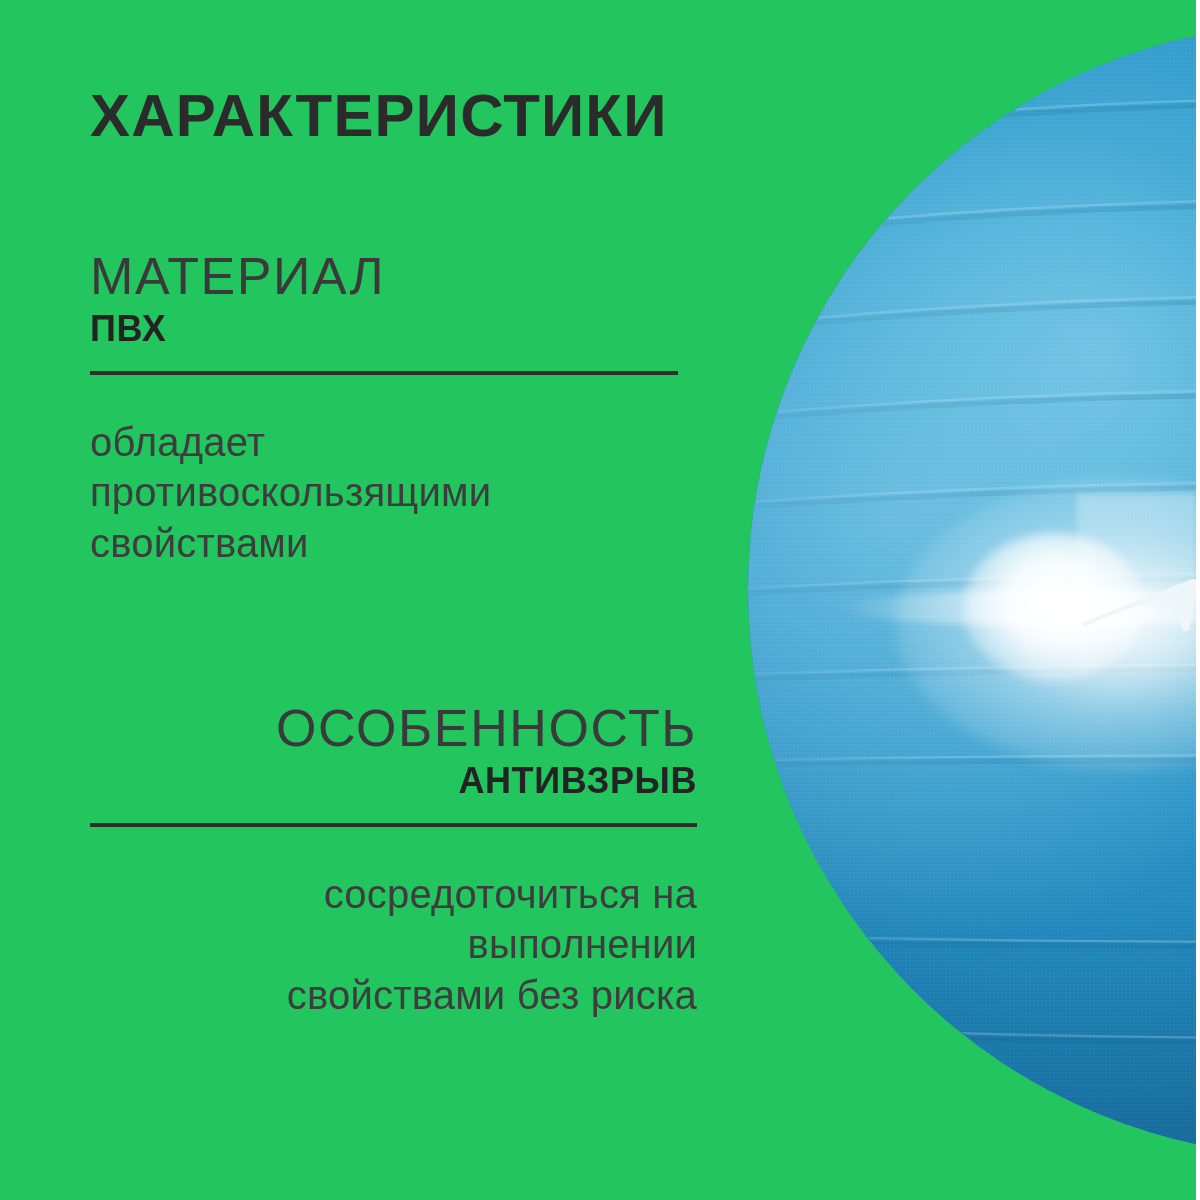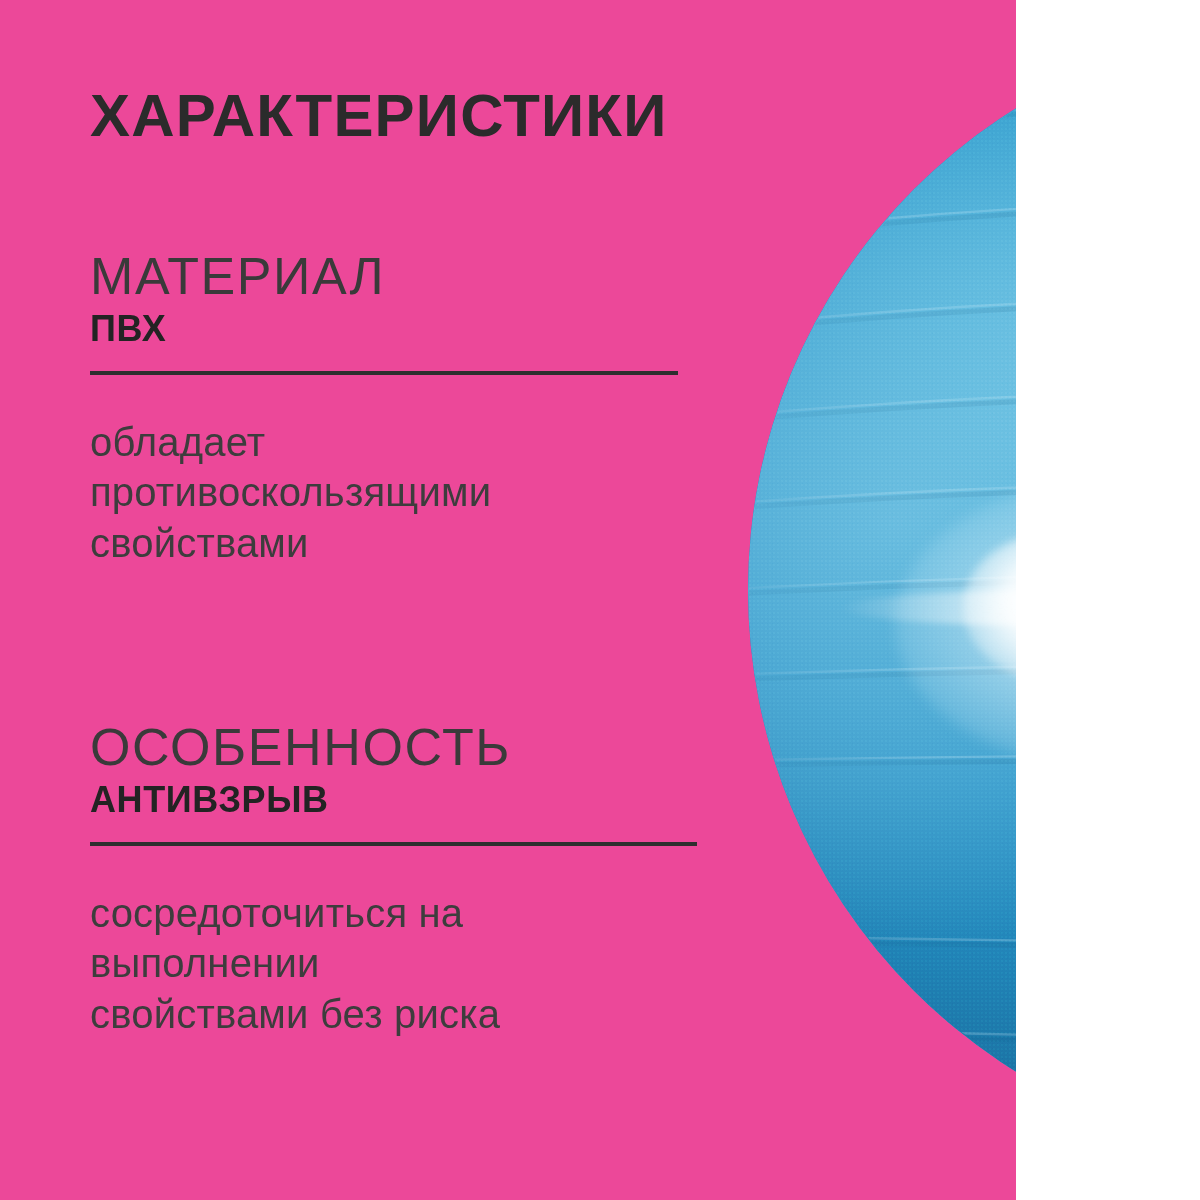--- a/index.html
+++ b/index.html
@@ -3,23 +3,23 @@
 <meta charset="utf-8">
 <title>Характеристики</title>
 <style>
   html, body {
     margin: 0;
     padding: 0;
     background: #ffffff;
   }
   #page {
     position: relative;
-    width: 1016px;
+    width: 1196px;
     height: 1200px;
-    background: #ec4899;
+    background: #22c55e;
     overflow: hidden;
     font-family: "Liberation Sans", "DejaVu Sans", sans-serif;
     -webkit-font-smoothing: antialiased;
   }
 
   
   .photo {
     position: absolute;
     left: 0; top: 0;
     width: 1200px;
@@ -165,21 +165,21 @@
     font-size: 60px;
     font-weight: 700;
     letter-spacing: 1.2px;
     color: #2b2b2b;
     line-height: 1;
     white-space: nowrap;
   }
 
   .spec-block { position: absolute; left: 90px; }
   .spec-block.one { top: 248px; }
-  .spec-block.two { top: 719px; }
+  .spec-block.two { top: 700px; text-align: right; }
 
   .spec-label {
     font-size: 52px;
     font-weight: 300;
     letter-spacing: 1.6px;
     color: #3a3a3a;
     line-height: 1.08;
     white-space: nowrap;
   }
   .spec-value {

